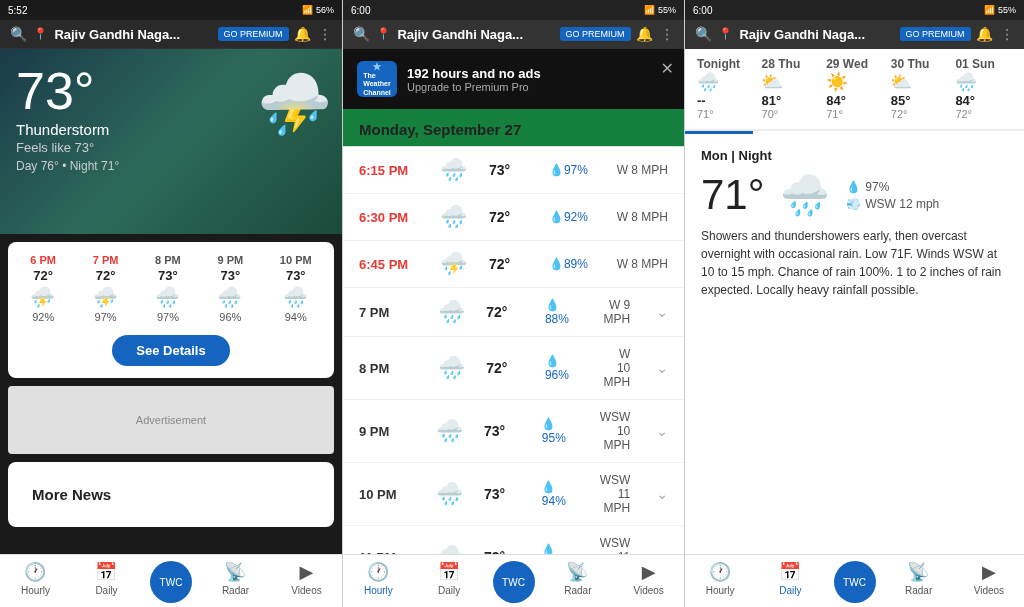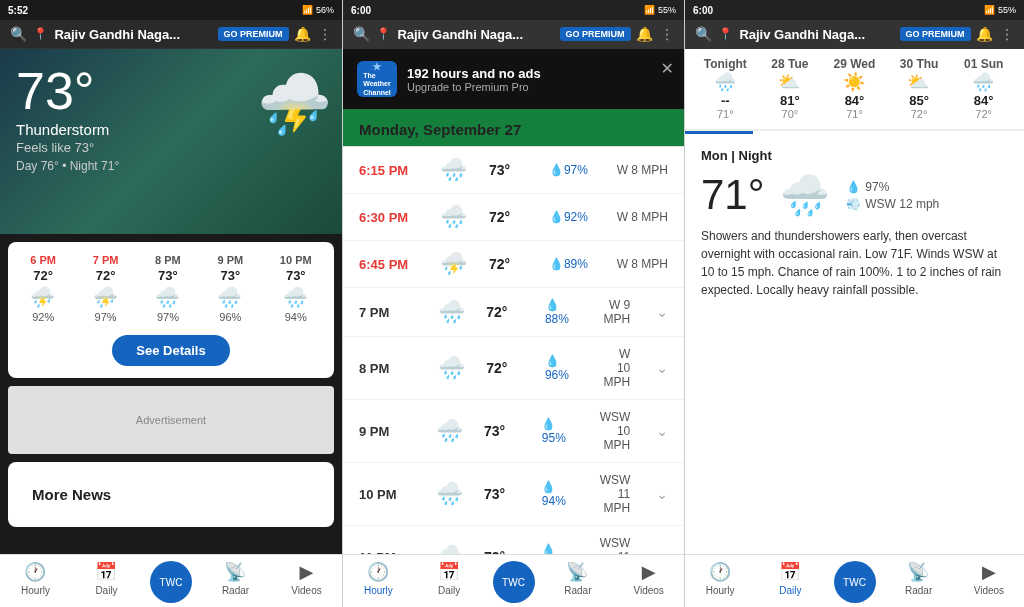--- a/index.html
+++ b/index.html
@@ -31,21 +31,21 @@
     .status-bar {
       display: flex;
       justify-content: space-between;
       align-items: center;
       padding: 2px 8px;
       background: #1a1a1a;
       color: #fff;
       font-size: 10px;
       height: 20px;
     }
-    .status-bar .left { font-weight: bold; }
+    .status-bar .left { font-weight: normal; }
     .status-bar .right { display: flex; align-items: center; gap: 2px; font-size: 9px; }
 
     
     .search-bar {
       display: flex;
       align-items: center;
       background: #2a2a2a;
       padding: 6px 10px;
       gap: 6px;
       border-bottom: 1px solid #333;
@@ -59,21 +59,20 @@
       overflow: hidden;
       text-overflow: ellipsis;
     }
     .go-premium-btn {
       background: #1565c0;
       color: #fff;
       font-size: 9px;
       padding: 2px 6px;
       border-radius: 3px;
       white-space: nowrap;
-      font-weight: bold;
     }
     .icon-placeholder {
       color: #aaa;
       font-size: 14px;
     }
 
     
     .weather-hero {
       background: linear-gradient(135deg, #1a3a4a 0%, #2d6a5a 50%, #1a4a3a 100%);
       padding: 16px;
@@ -331,21 +330,20 @@
 
     
     .forecast-tabs {
       display: flex;
       border-bottom: 2px solid #eee;
       padding: 0 8px;
       background: #fff;
     }
     .forecast-tab {
       flex: 1;
-      text-align: center;
       padding: 8px 4px 6px;
       font-size: 11px;
       color: #555;
       cursor: pointer;
       border-bottom: 3px solid transparent;
     }
     .forecast-tab .day-name { font-weight: bold; font-size: 12px; }
     .forecast-tab .tab-temp-high { font-size: 13px; font-weight: bold; color: #222; }
     .forecast-tab .tab-temp-low { font-size: 11px; color: #888; }
     .forecast-tab .tab-icon { font-size: 18px; }
@@ -644,21 +642,21 @@
 
   <div class="panel-right-content">
     <div class="forecast-tabs">
       <div class="forecast-tab">
         <div class="day-name">Tonight</div>
         <div class="tab-icon">🌧️</div>
         <div class="tab-temp-high">--</div>
         <div class="tab-temp-low">71°</div>
       </div>
       <div class="forecast-tab">
-        <div class="day-name">28 Tue</div>
+        <div class="day-name">28 Thu</div>
         <div class="tab-icon">⛅</div>
         <div class="tab-temp-high">81°</div>
         <div class="tab-temp-low">70°</div>
       </div>
       <div class="forecast-tab">
         <div class="day-name">29 Wed</div>
         <div class="tab-icon">☀️</div>
         <div class="tab-temp-high">84°</div>
         <div class="tab-temp-low">71°</div>
       </div>

